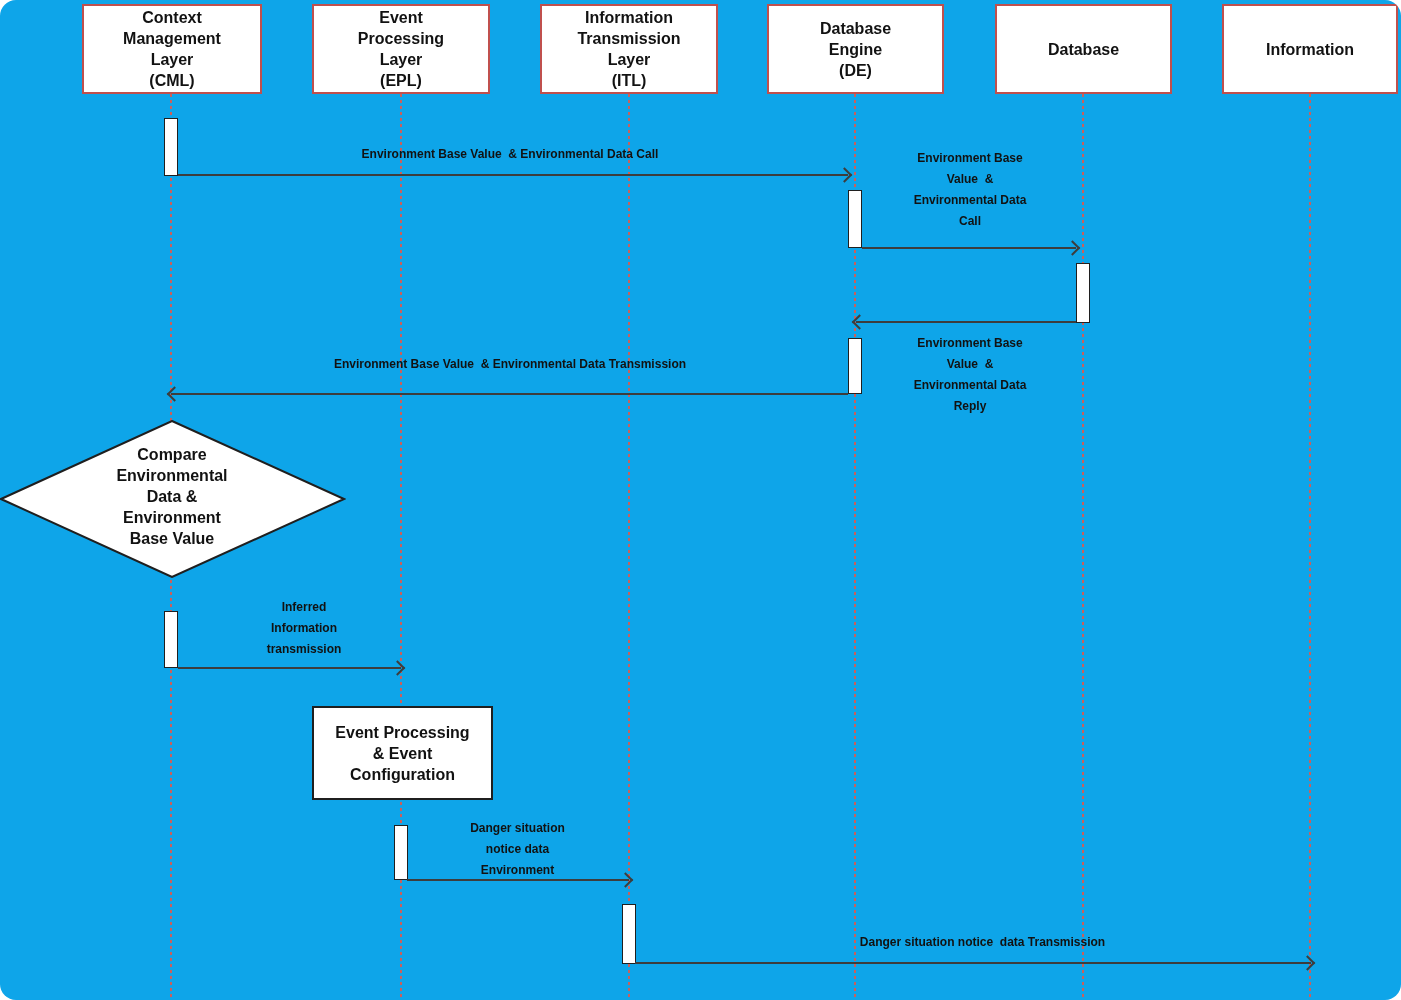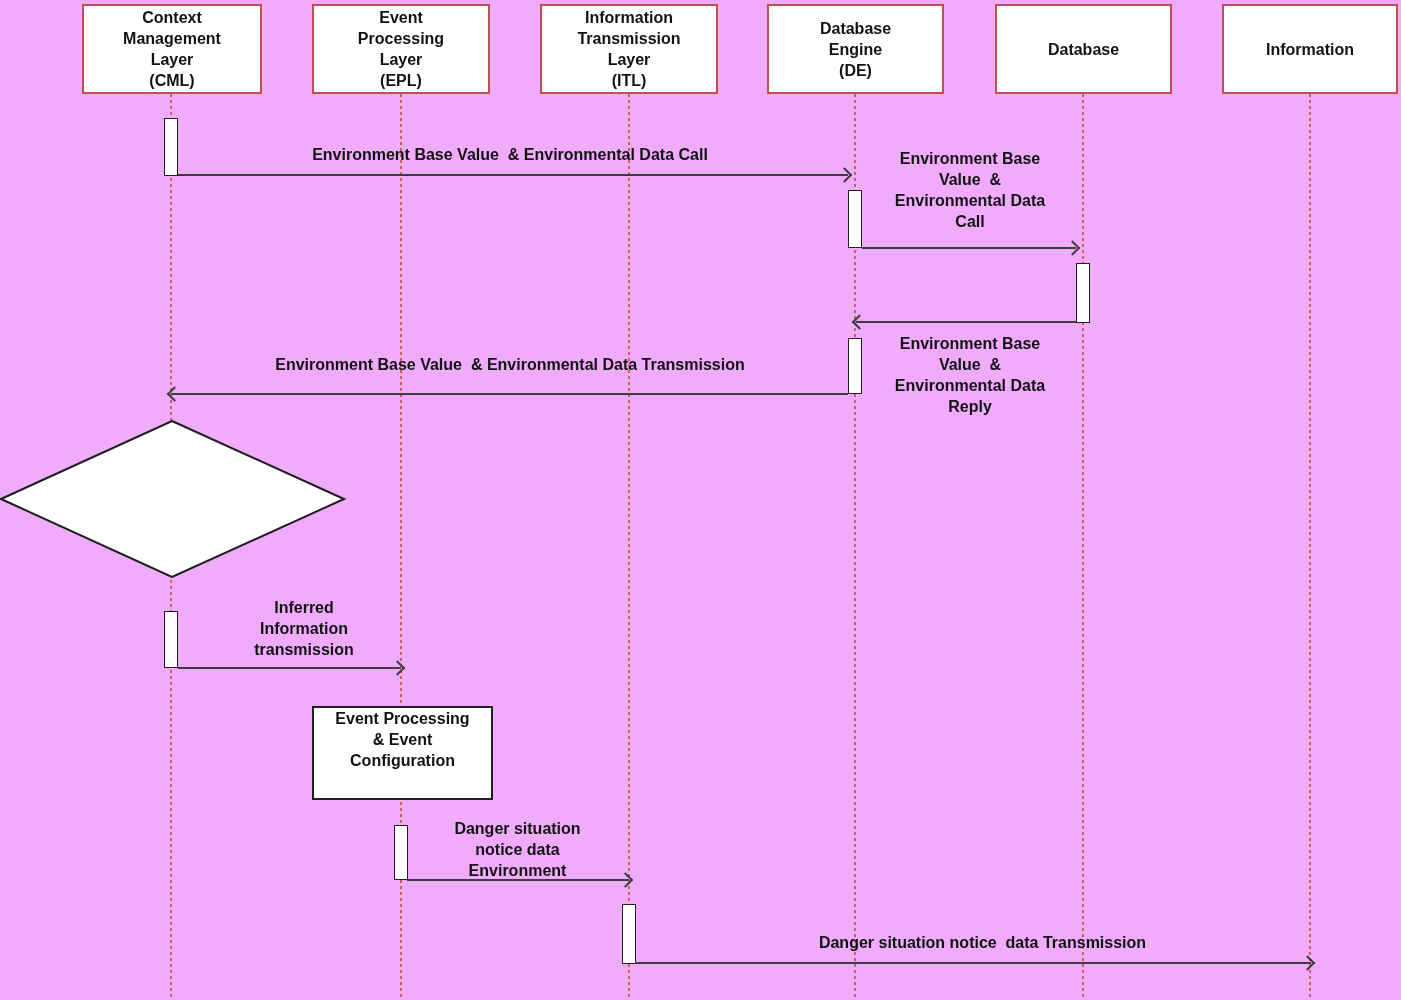--- a/index.html
+++ b/index.html
@@ -6,22 +6,23 @@
     --actor-border:#c0504d;
     --lifeline:#c9605d;
     --arrow:#3d3d3d;
     --shape-border:#1f1f1f;
     --text:#121212;
   }
   *{box-sizing:border-box;margin:0;padding:0;}
   html,body{background:#ffffff;}
   body{font-family:"Liberation Sans",sans-serif;}
   .canvas{
-    position:relative;width:1401px;height:1000px;background:#f0abfc;overflow:hidden;
+    position:relative;width:1401px;height:1000px;background:#0ea5e9;overflow:hidden;
     color:var(--text);
+    border-radius:16px;
   }
   
   .actor{
     position:absolute;top:4px;height:90px;
     background:#ffffff;border:2px solid var(--actor-border);
     display:flex;align-items:center;justify-content:center;
   }
   .actor .lbl{
     font-size:16px;font-weight:700;line-height:21px;text-align:center;
     white-space:pre-wrap;color:var(--text);
@@ -46,36 +47,36 @@
   .head.r{
     right:-2px;transform:translateY(-50%) rotate(45deg);
     border-top:2px solid var(--arrow);border-right:2px solid var(--arrow);
   }
   .head.l{
     left:-2px;transform:translateY(-50%) rotate(45deg);
     border-bottom:2px solid var(--arrow);border-left:2px solid var(--arrow);
   }
   
   .mlabel{
-    position:absolute;font-size:16px;font-weight:700;line-height:21px;
+    position:absolute;font-size:12px;font-weight:700;line-height:21px;
     text-align:center;white-space:pre-wrap;color:var(--text);
   }
   
   .diamond-svg{position:absolute;left:0;top:420px;}
   .diamond-svg polygon{fill:#ffffff;stroke:var(--shape-border);stroke-width:2;}
   .decision-label{
     position:absolute;left:90px;top:444px;width:164px;
     font-size:16px;font-weight:700;line-height:21px;text-align:center;
     white-space:pre-wrap;color:var(--text);
   }
   
   .process{
     position:absolute;left:312px;top:706px;width:181px;height:94px;
     background:#ffffff;border:2px solid var(--shape-border);
-    display:flex;justify-content:center;
+    display:flex;align-items:center;justify-content:center;
   }
   .process .lbl{
     font-size:16px;font-weight:700;line-height:21px;text-align:center;
     white-space:pre-wrap;color:var(--text);
   }
 </style>
 </head>
 <body>
 
 <div class="canvas">
@@ -147,20 +148,25 @@
 Reply</div>
 
   <div class="mlabel" style="left:190px;top:354px;width:640px;">Environment Base Value  &amp; Environmental Data Transmission</div>
   <div class="msg" style="left:171px;top:393px;width:677px;">
     <span class="head l"></span>
   </div>
 
   <svg class="diamond-svg" width="346" height="158" viewBox="0 0 346 158">
     <polygon points="172,1 344,79 172,157 1,79"></polygon>
   </svg>
+  <div class="decision-label">Compare
+Environmental
+Data &amp;
+Environment
+Base Value</div>
 
   <div class="mlabel" style="left:209px;top:597px;width:190px;">Inferred
 Information
 transmission</div>
   <div class="msg" style="left:178px;top:667px;width:223px;">
     <span class="head r"></span>
   </div>
 
   <div class="process">
     <div class="lbl">Event Processing

